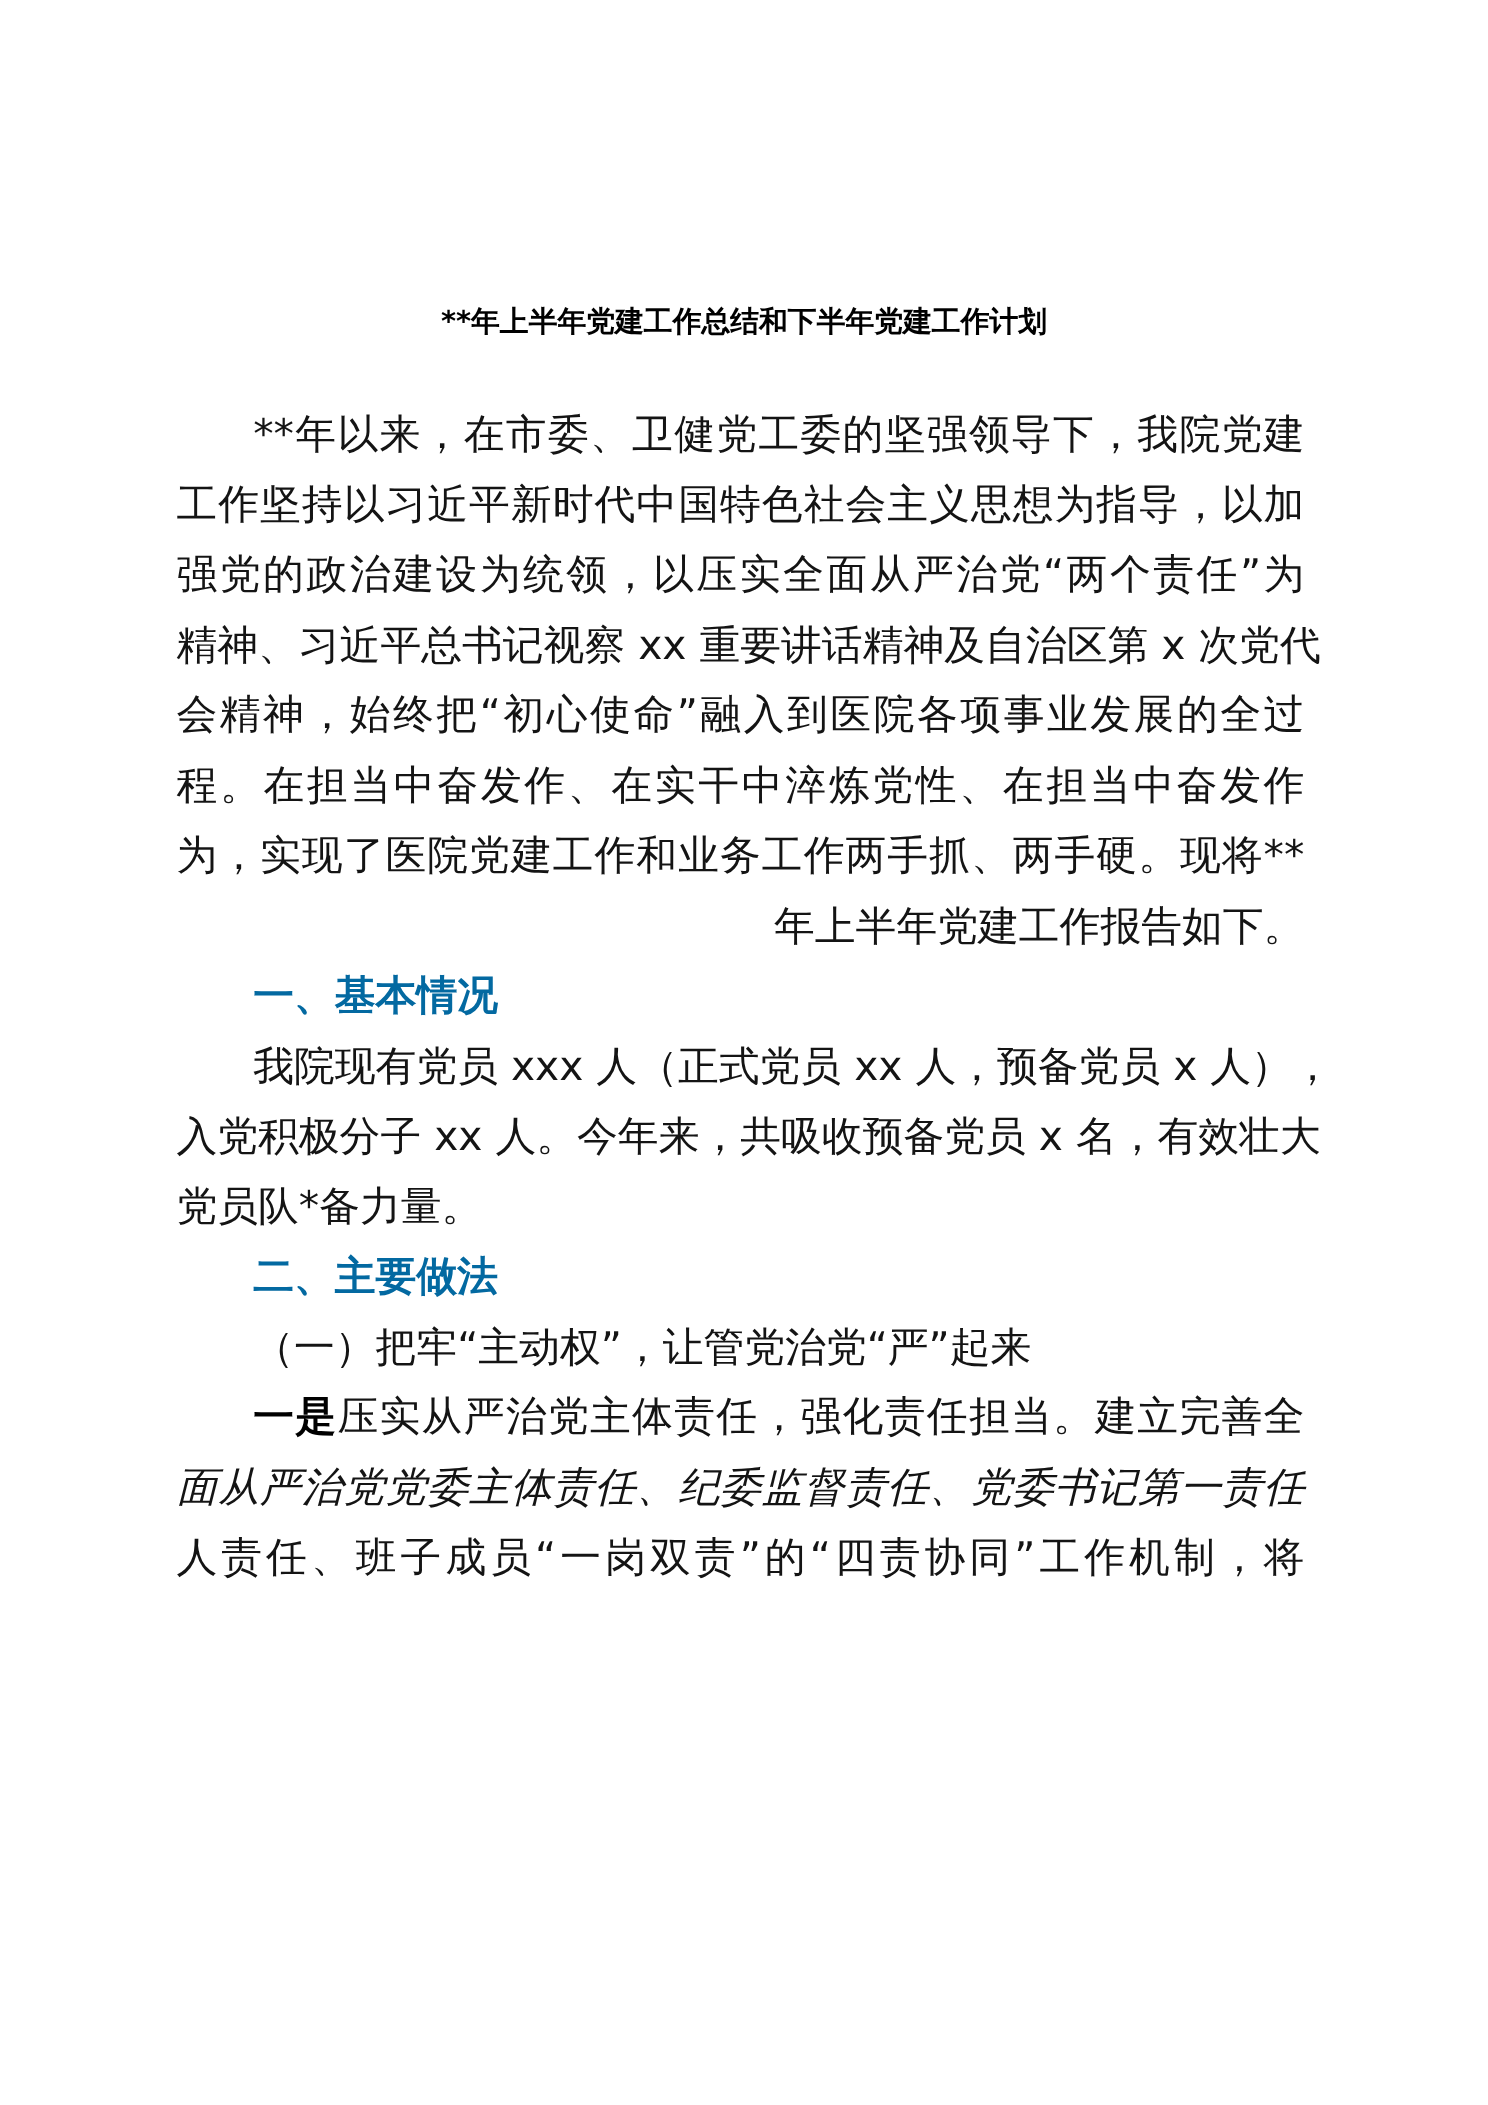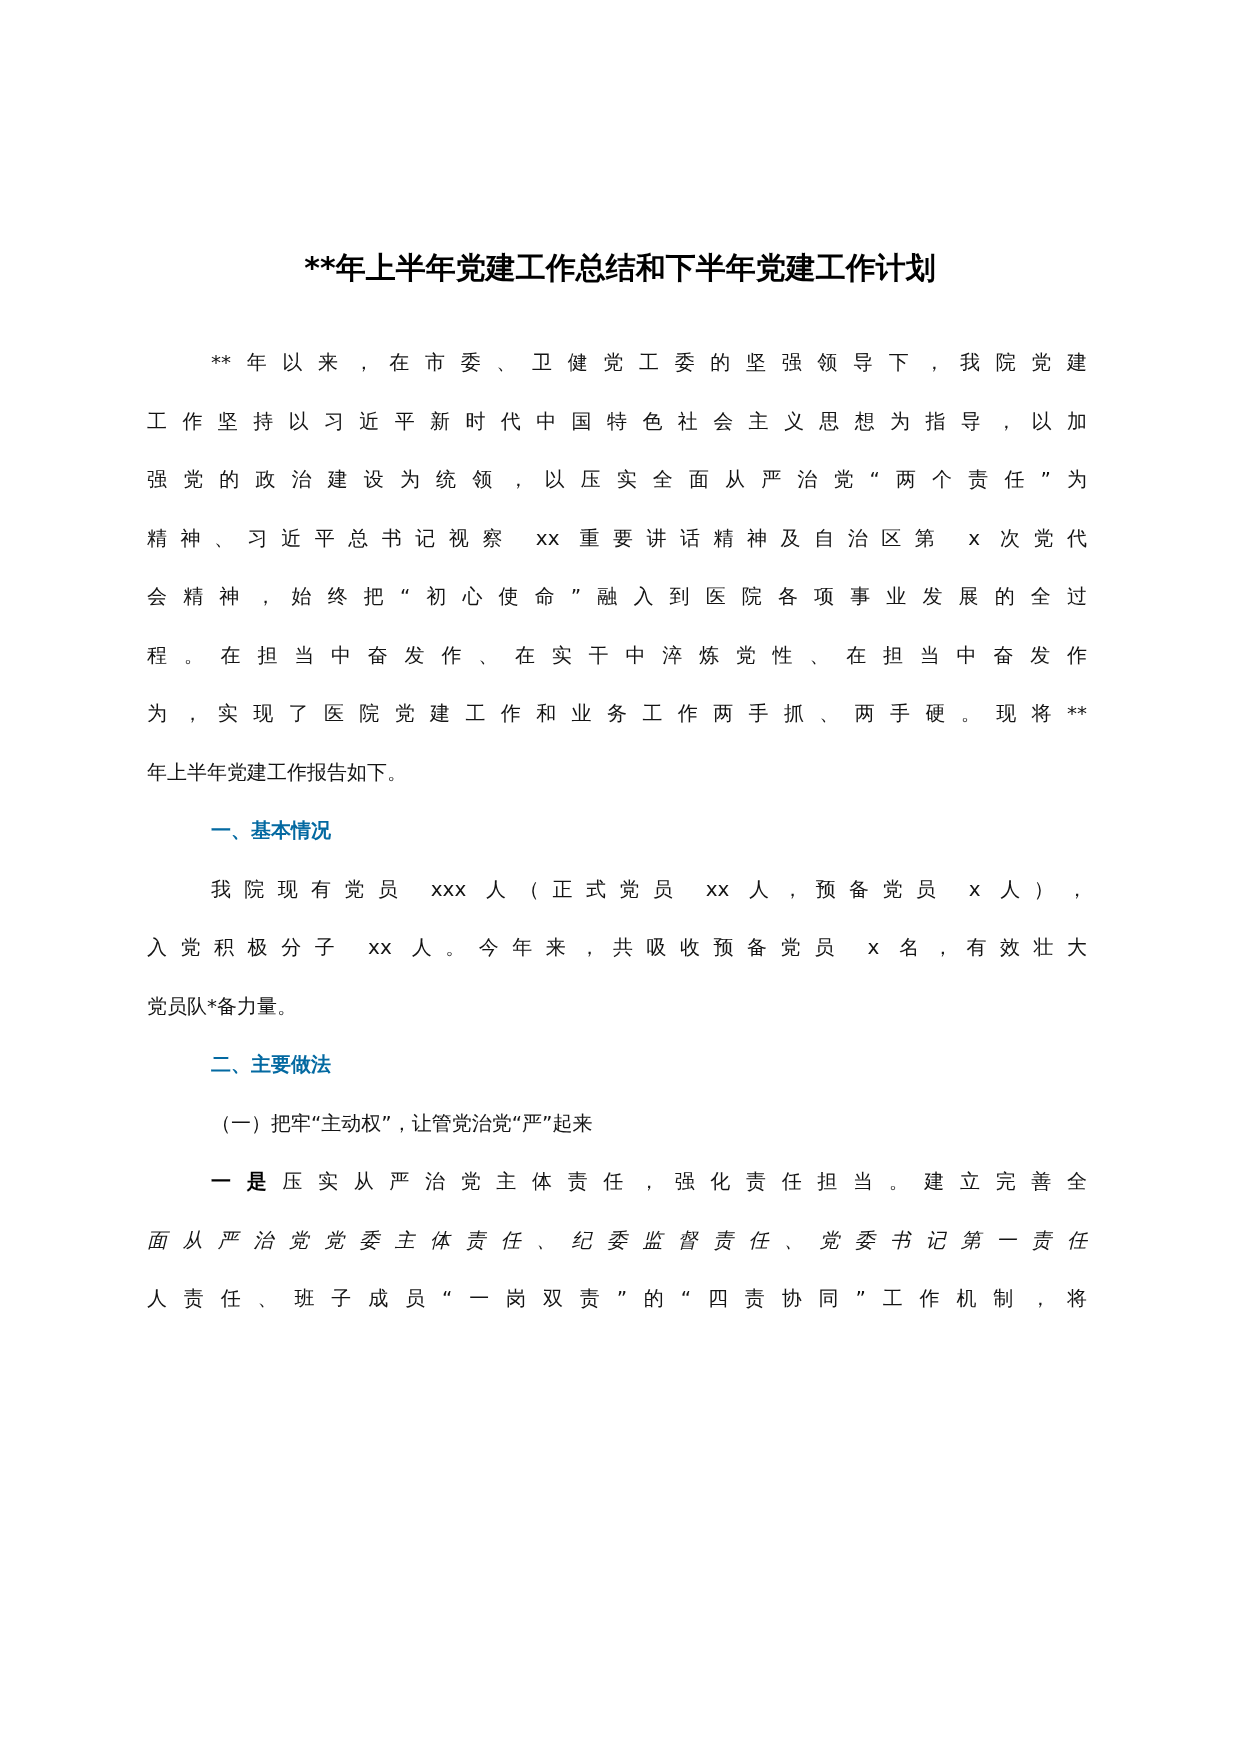--- a/index.html
+++ b/index.html
@@ -22,36 +22,36 @@
       width: 1240px;
       height: 1754px;
       background: #ffffff;
     }
     .title {
       position: absolute;
       left: 0;
       width: 1240px;
       top: 248px;
       text-align: center;
-      font-size: 30px;
+      font-size: 24px;
       font-weight: bold;
       letter-spacing: 0px;
       line-height: 40px;
       color: #000000;
     }
     .body-text {
       position: absolute;
       left: 167px;
       width: 920px;
       top: 333px;
     }
     .line {
       height: 58.5px;
       line-height: 58.5px;
-      font-size: 20px;
+      font-size: 34px;
       white-space: nowrap;
       color: #141414;
     }
     .indent {
       padding-left: 64px;
     }
     .heading {
       font-weight: bold;
       color: #0369a1;
     }
@@ -74,21 +74,21 @@
   <div class="body-text">
 
     <div>
       <div class="line indent justify" style="margin-left:-20px;">**年以来，在市委、卫健党工委的坚强领导下，我院党建</div>
       <div class="line justify" style="margin-left:-20px;">工作坚持以习近平新时代中国特色社会主义思想为指导，以加</div>
       <div class="line justify" style="margin-left:-20px;">强党的政治建设为统领，以压实全面从严治党“两个责任”为</div>
       <div class="line justify" style="margin-left:-20px;">精神、习近平总书记视察 xx 重要讲话精神及自治区第 x 次党代</div>
       <div class="line justify" style="margin-left:-20px;">会精神，始终把“初心使命”融入到医院各项事业发展的全过</div>
       <div class="line justify" style="margin-left:-20px;">程。在担当中奋发作、在实干中淬炼党性、在担当中奋发作</div>
       <div class="line justify" style="margin-left:-20px;">为，实现了医院党建工作和业务工作两手抓、两手硬。现将**</div>
-      <div class="line" style="margin-left:-20px;">年上半年党建工作报告如下。</div>
+      <div class="line" style="margin-left:-20px;text-align:right;">年上半年党建工作报告如下。</div>
     </div>
 
     <div>
       <div class="line indent heading" style="margin-left:-20px;">一、基本情况</div>
       <div class="line indent justify" style="margin-left:-20px;">我院现有党员 xxx 人（正式党员 xx 人，预备党员 x 人），</div>
       <div class="line justify" style="margin-left:-20px;">入党积极分子 xx 人。今年来，共吸收预备党员 x 名，有效壮大</div>
       <div class="line" style="margin-left:-20px;">党员队*备力量。</div>
     </div>
 
     <div>

